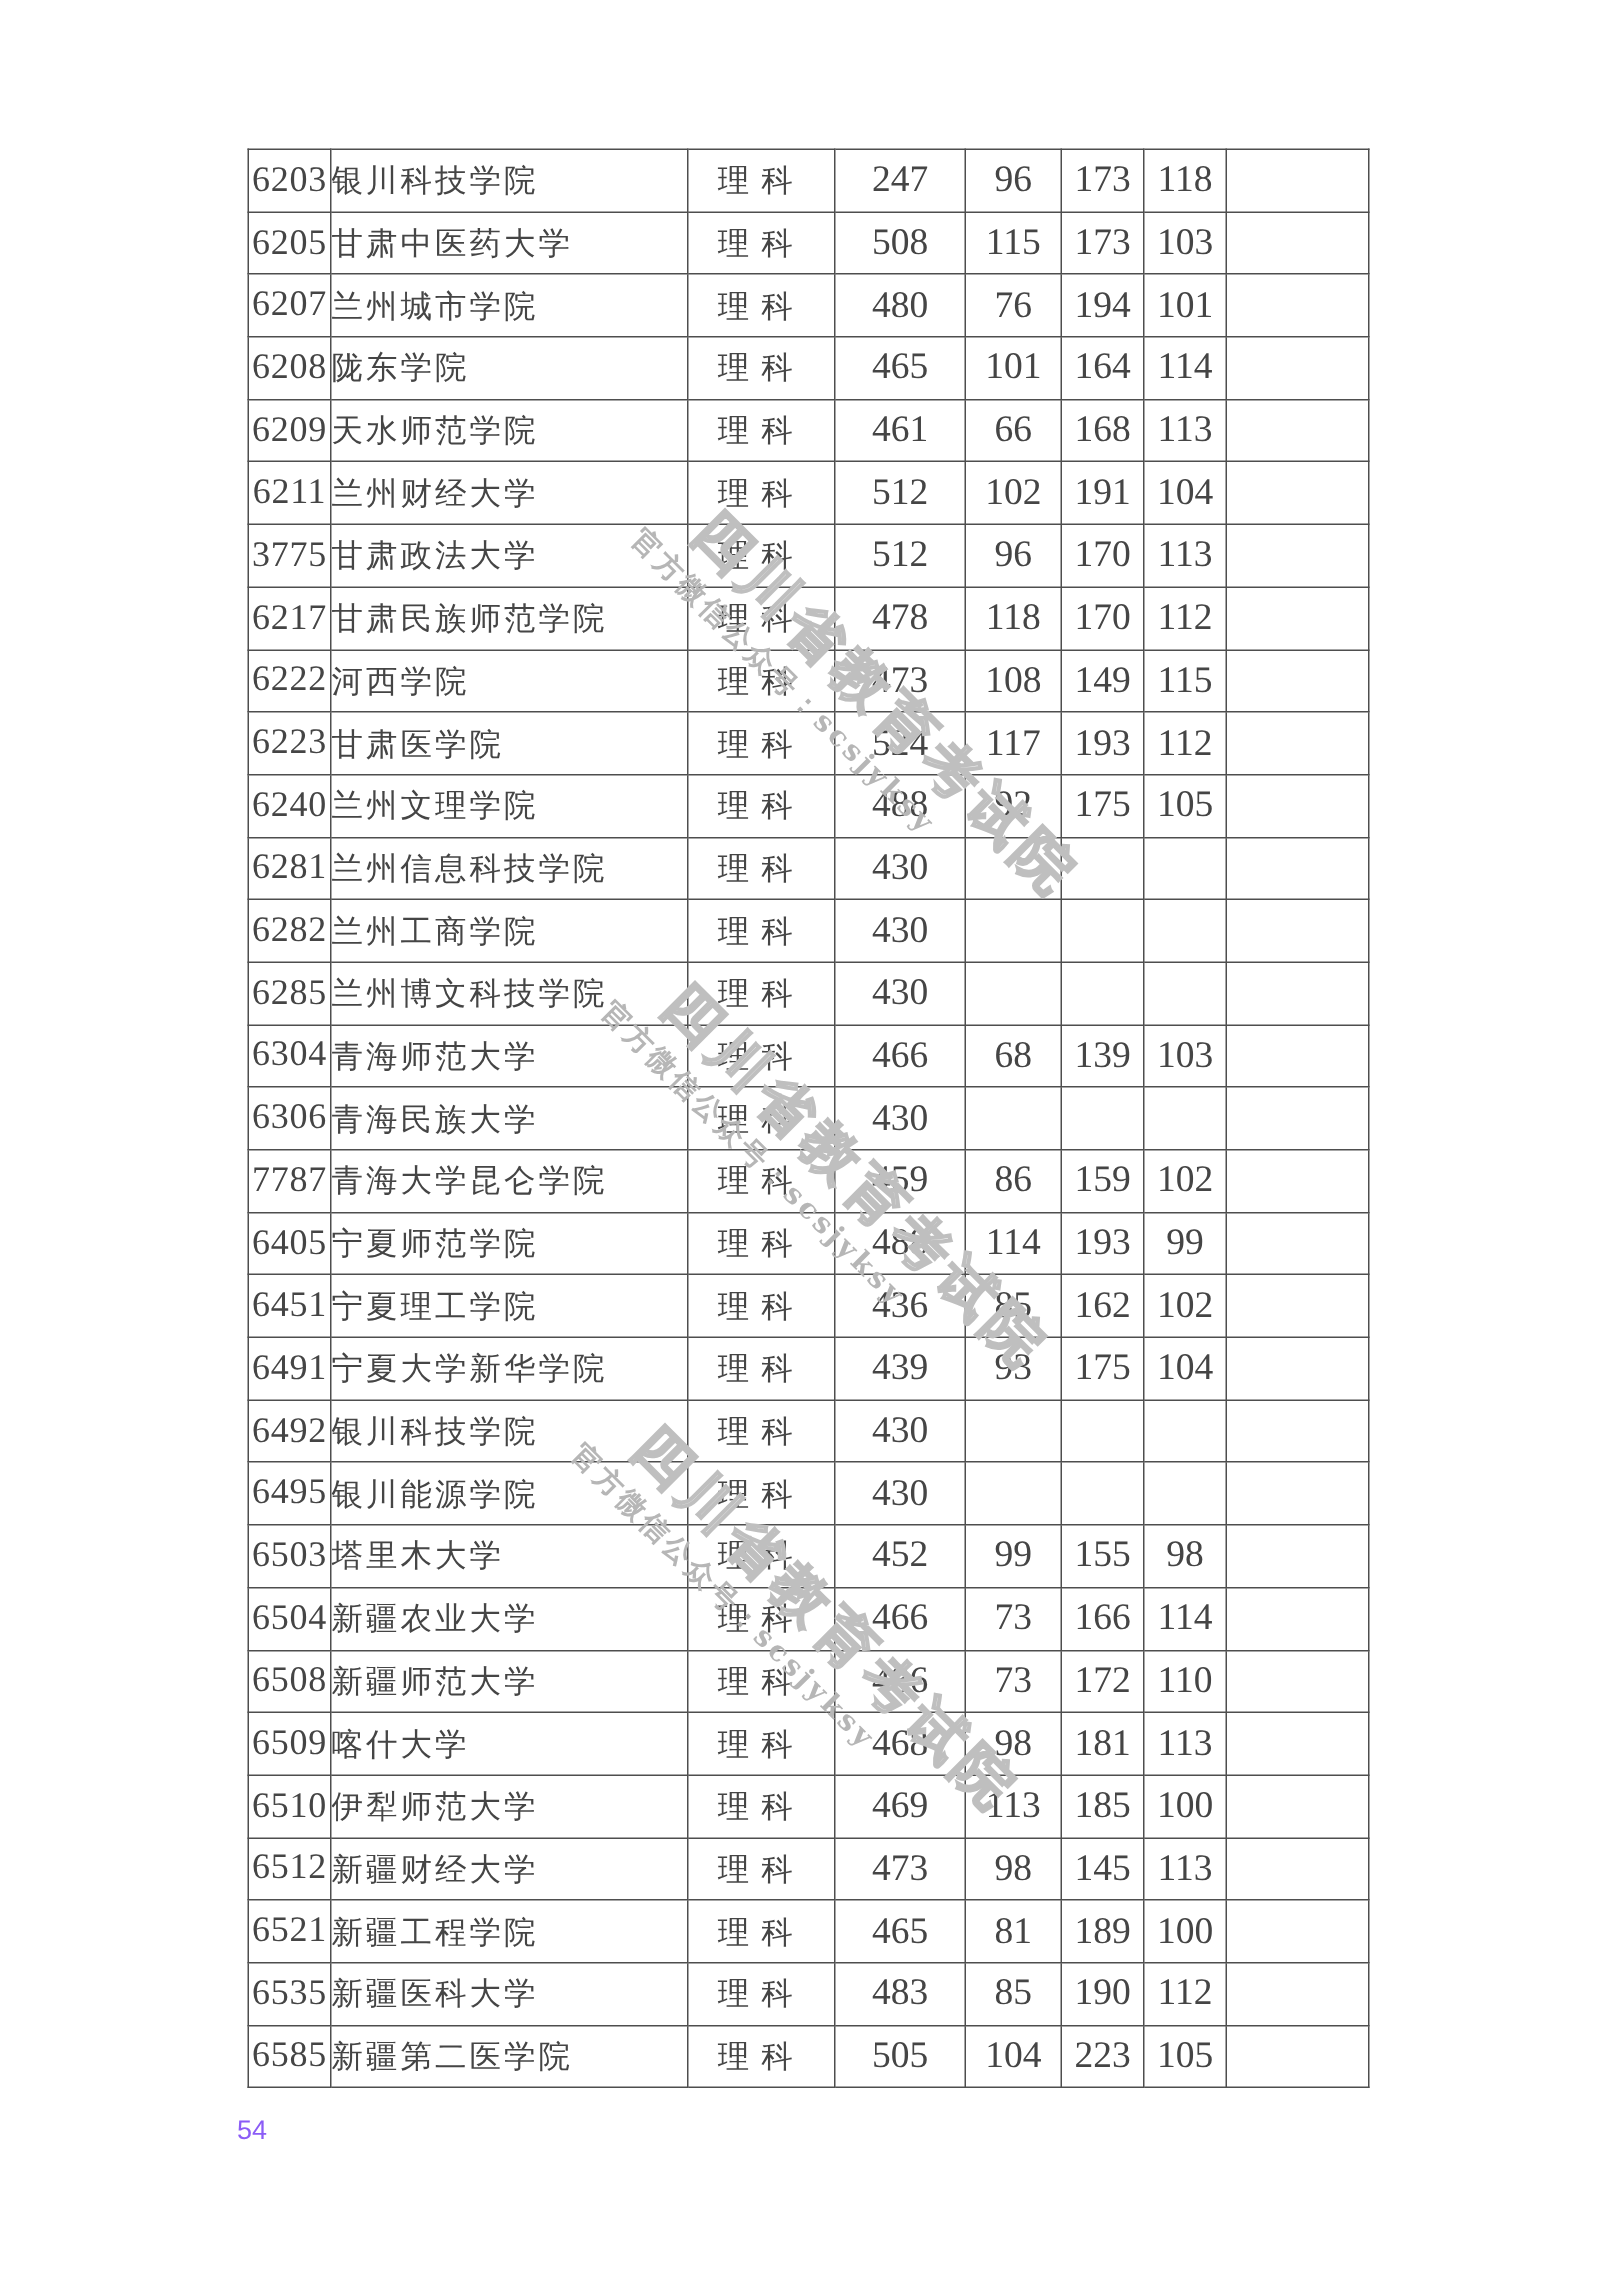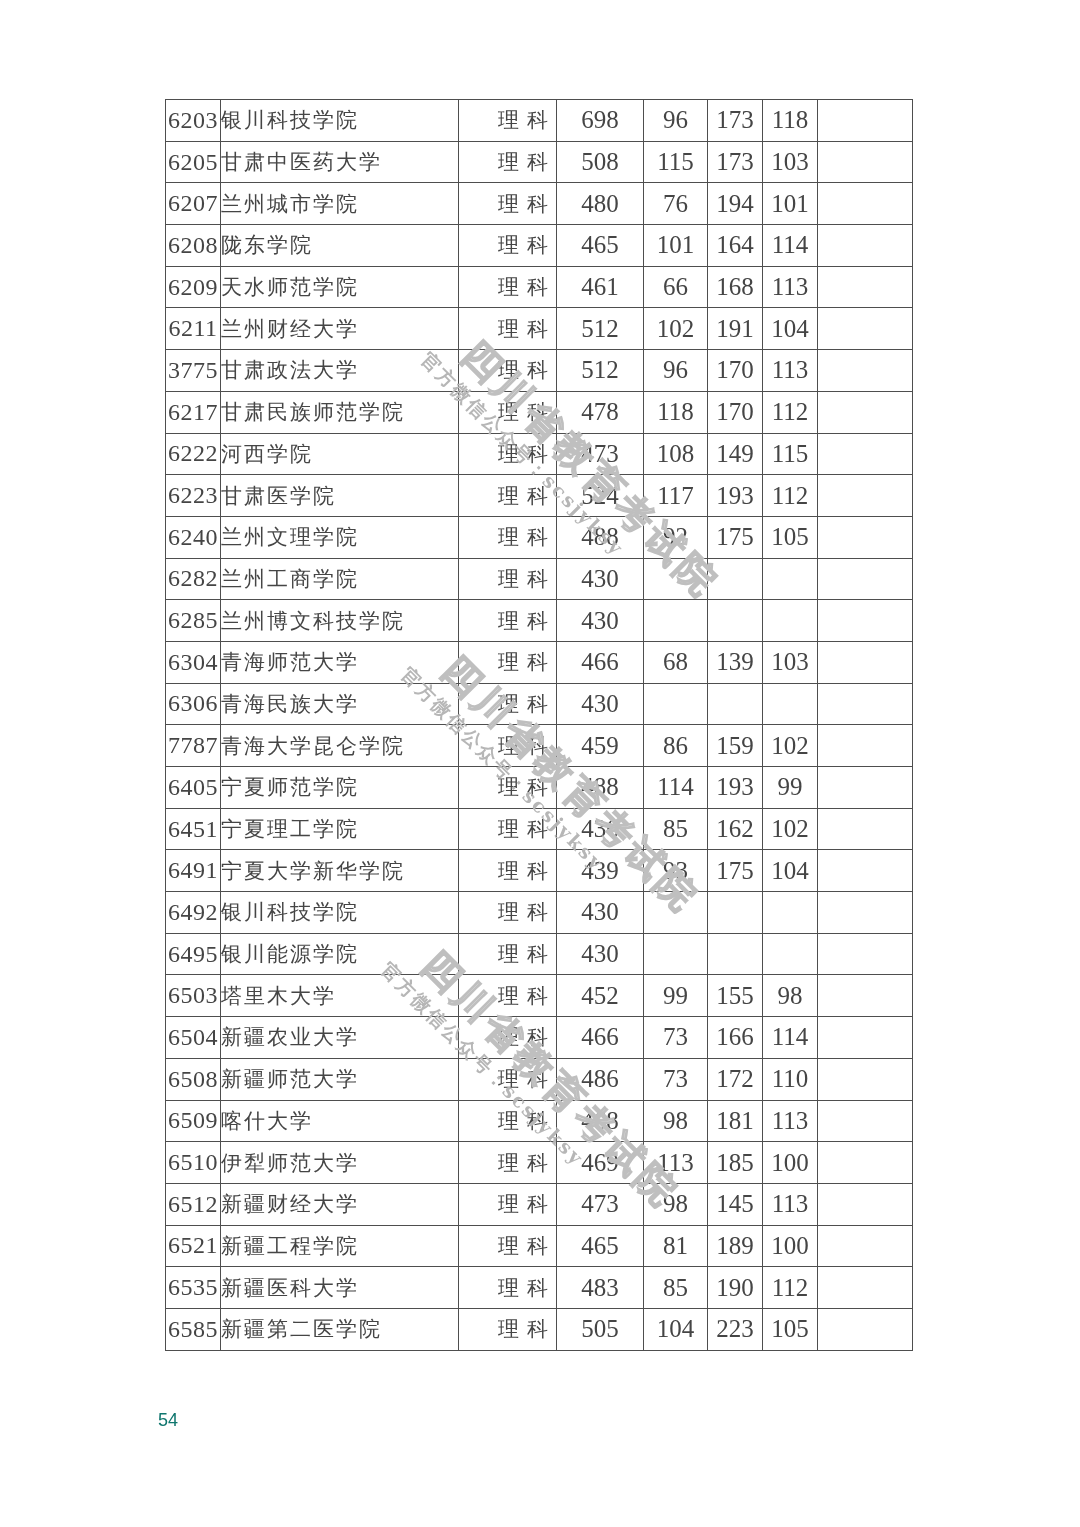--- a/index.html
+++ b/index.html
@@ -41,21 +41,21 @@
     color: #4a4a4a;
   }
   td.c-name {
     font-size: 21px;
     text-align: left;
     padding-left: 6px;
     letter-spacing: 2px;
   }
   td.c-cat {
     font-size: 21px;
-    text-align: right;
+    text-align: center;
     letter-spacing: 8px;
   }
   td.c-num {
     font-size: 25px;
     text-align: center;
     color: #4a4a4a;
   }
   td.c-blank { }
 
   
@@ -90,21 +90,21 @@
   .wm-2 { left: 464px; top: 648px; }
   .wm-3 { left: 444px; top: 943px; }
 
   
   .page-number {
     position: absolute;
     left: 158px;
     top: 1410px;
     font-family: "Liberation Sans", sans-serif;
     font-size: 18px;
-    color: #0f766e;
+    color: #8b5cf6;
   }
 </style>
 </head>
 <body>
 
 <div class="page">
 
   <table class="score-table">
     <colgroup>
       <col style="width:55px">
@@ -114,21 +114,21 @@
       <col style="width:64px">
       <col style="width:55px">
       <col style="width:55px">
       <col style="width:95px">
     </colgroup>
     <tbody id="table-body">
         <tr>
           <td class="c-code">6203</td>
           <td class="c-name">银川科技学院</td>
           <td class="c-cat">理科</td>
-          <td class="c-num">698</td>
+          <td class="c-num">247</td>
           <td class="c-num">96</td>
           <td class="c-num">173</td>
           <td class="c-num">118</td>
           <td class="c-blank"></td>
         </tr>
         <tr>
           <td class="c-code">6205</td>
           <td class="c-name">甘肃中医药大学</td>
           <td class="c-cat">理科</td>
           <td class="c-num">508</td>
@@ -218,20 +218,30 @@
           <td class="c-blank"></td>
         </tr>
         <tr>
           <td class="c-code">6240</td>
           <td class="c-name">兰州文理学院</td>
           <td class="c-cat">理科</td>
           <td class="c-num">488</td>
           <td class="c-num">92</td>
           <td class="c-num">175</td>
           <td class="c-num">105</td>
+          <td class="c-blank"></td>
+        </tr>
+        <tr>
+          <td class="c-code">6281</td>
+          <td class="c-name">兰州信息科技学院</td>
+          <td class="c-cat">理科</td>
+          <td class="c-num">430</td>
+          <td class="c-num"></td>
+          <td class="c-num"></td>
+          <td class="c-num"></td>
           <td class="c-blank"></td>
         </tr>
         <tr>
           <td class="c-code">6282</td>
           <td class="c-name">兰州工商学院</td>
           <td class="c-cat">理科</td>
           <td class="c-num">430</td>
           <td class="c-num"></td>
           <td class="c-num"></td>
           <td class="c-num"></td>

